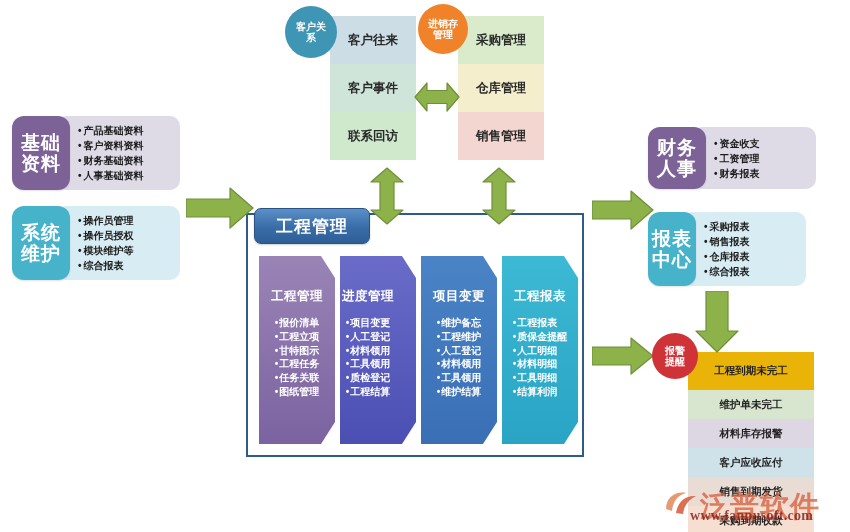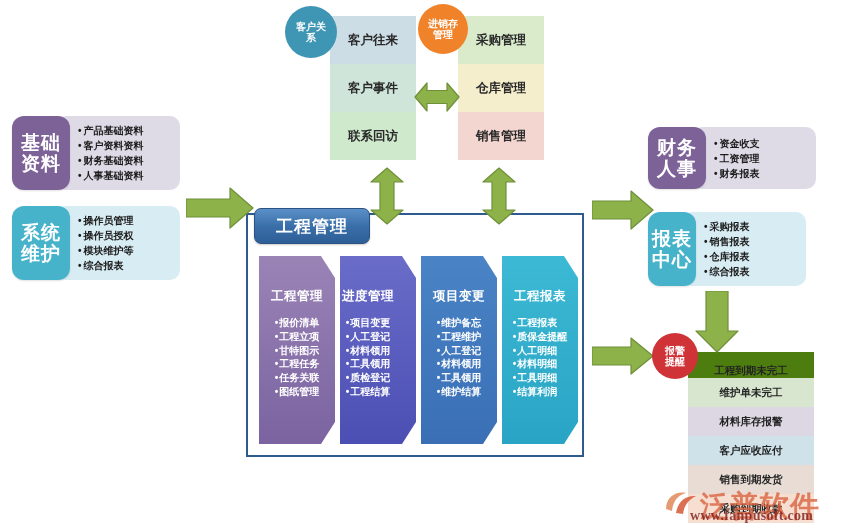--- a/index.html
+++ b/index.html
@@ -331,21 +331,21 @@
         <li>质保金提醒</li>
         <li>人工明细</li>
         <li>材料明细</li>
         <li>工具明细</li>
         <li>结算利润</li>
       </ul>
     </div>
   </div>
 
   <div class="alertStack" style="left:688px;top:352px;width:126px;">
-    <div class="arow" style="height:26px;background:#4d7c0f;align-items:flex-end;">
+    <div class="arow" style="height:38px;background:#eab308;">
       <span>工程到期未完工</span>
     </div>
     <div class="arow" style="height:29px;background:#d8e6cf;">
       <span>维护单未完工</span>
     </div>
     <div class="arow" style="height:29px;background:#dcd7e2;">
       <span>材料库存报警</span>
     </div>
     <div class="arow" style="height:29px;background:#cfe2ea;">
       <span>客户应收应付</span>

